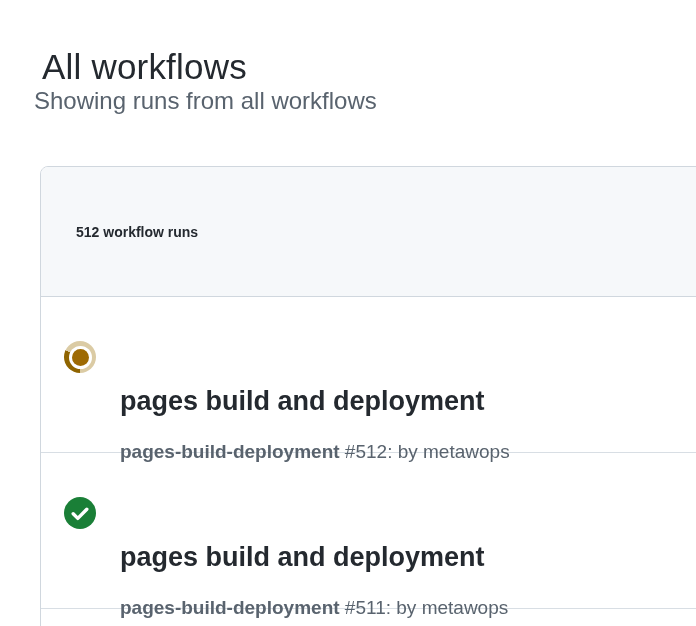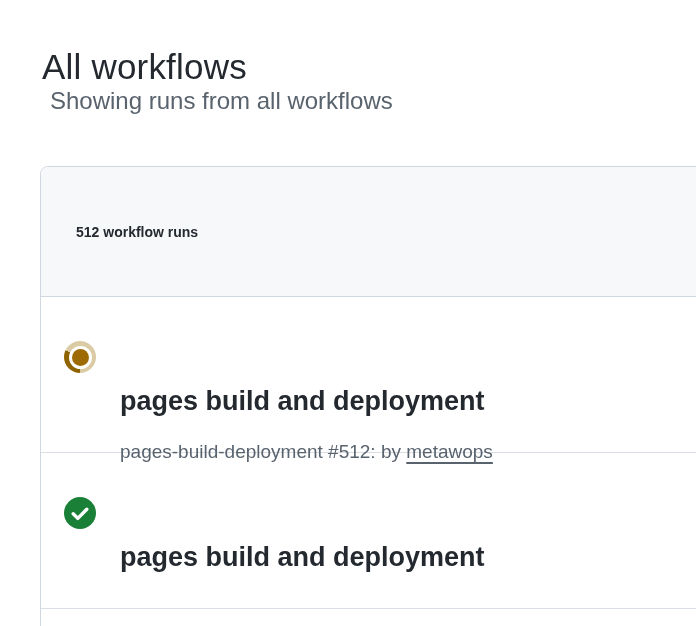--- a/index.html
+++ b/index.html
@@ -28,21 +28,21 @@
     left:42px;
     top:22px;
     font-size:35px;
     font-weight:400;
     color:var(--text);
     letter-spacing:.2px;
     line-height:44px;
   }
   .page-subtitle{
     position:absolute;
-    left:50px;
+    left:34px;
     top:86px;
     font-size:24px;
     font-weight:400;
     color:var(--muted);
     line-height:30px;
   }
   .runs-card{
     position:absolute;
     left:40px;
     top:166px;
@@ -108,24 +108,23 @@
     text-decoration:none;
     display:inline-block;
     margin-top:48px;
   }
   .run-sub{
     margin-top:23px;
     font-size:19px;
     color:var(--muted);
     line-height:23px;
   }
-  .run-sub .wf-name{ font-weight:400; }
+  .run-sub .wf-name{ font-weight:700; }
   .run-sub .actor-link{
     color:var(--muted);
-    text-decoration:underline;
     text-underline-offset:4px;
     text-decoration-thickness:1.5px;
     cursor:pointer;
   }
 </style>
 </head>
 <body>
 
 <div class="stage">
 
@@ -159,19 +158,25 @@
 
     <div class="run-row">
       <div class="status-icon">
         <svg width="32" height="32" viewBox="0 0 32 32" aria-hidden="true">
           <circle cx="16" cy="16" r="16" fill="#1a7f37"></circle>
           <polyline points="9.2,16.8 13.8,21.4 22.8,12.2" fill="none" stroke="#ffffff" stroke-width="3.4" stroke-linecap="round" stroke-linejoin="round"></polyline>
         </svg>
       </div>
       <div class="run-main">
         <a class="run-title">pages build and deployment</a>
+        <div class="run-sub">
+          <span class="wf-name">pages-build-deployment</span>
+          <span>#511:</span>
+          <span>by</span>
+          <span class="actor-link">metawops</span>
+        </div>
       </div>
     </div>
 
     <div class="run-row"></div>
 
   </div>
 </div>
 
 </body></html>

